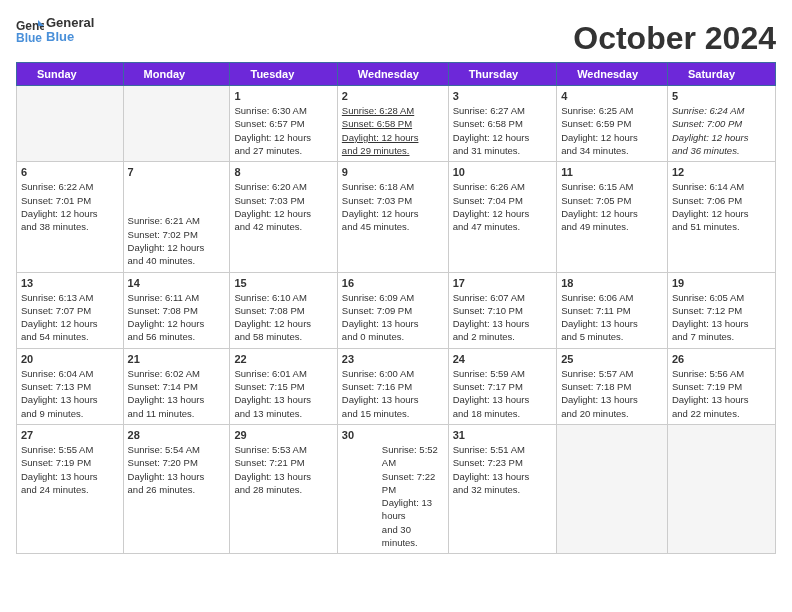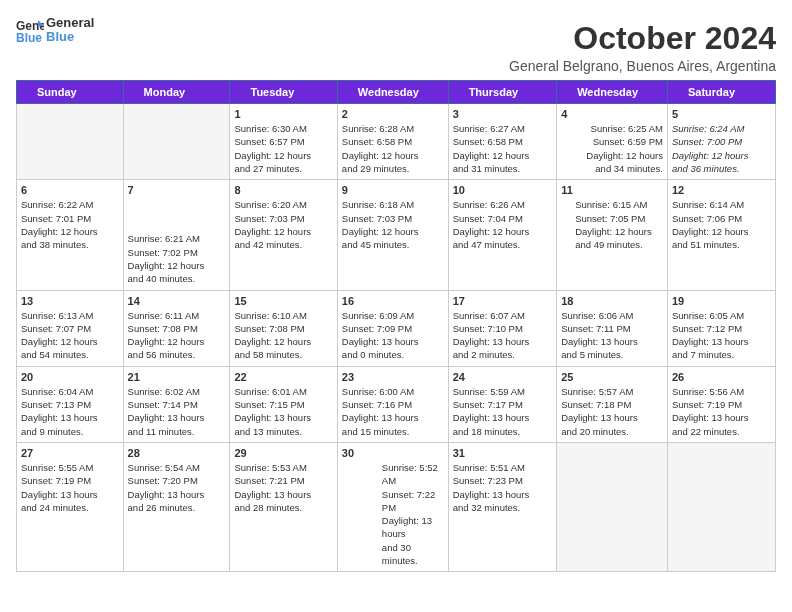--- a/index.html
+++ b/index.html
@@ -99,21 +99,20 @@
         <text x="0" y="26" font-size="12" font-weight="bold" fill="#4a90d9">Blue</text>
         <polygon points="22,4 28,10 22,10" fill="#4a90d9"></polygon>
       </svg>
       <div>
         <div style="font-size:13px;font-weight:bold;color:#333;line-height:1.1;">General</div>
         <div style="font-size:13px;font-weight:bold;color:#4a90d9;line-height:1.1;">Blue</div>
       </div>
     </div>
     <div class="title-block">
       <div class="main-title">October 2024</div>
-      <div class="subtitle">General Belgrano, Buenos Aires, Argentina</div>
     </div>
   </div>
 
   <table class="calendar">
     <thead>
       <tr>
       <th>Sunday</th>
           <th>Monday</th>
           <th>Tuesday</th>
           <th>Wednesday</th>
@@ -128,35 +127,35 @@
           <td class="empty"></td>
           <td>
             <span class="day-num">1</span>
             <div class="day-info" style="white-space: pre-line;">Sunrise: 6:30 AM
 Sunset: 6:57 PM
 Daylight: 12 hours
 and 27 minutes.</div>
           </td>
           <td>
             <span class="day-num">2</span>
-            <div class="day-info" style="white-space: pre-line;">Sunrise: 6:28 AM
+            <div class="day-info" style="white-space: pre-line; text-decoration: underline;">Sunrise: 6:28 AM
 Sunset: 6:58 PM
 Daylight: 12 hours
 and 29 minutes.</div>
           </td>
           <td>
             <span class="day-num">3</span>
             <div class="day-info" style="white-space: pre-line;">Sunrise: 6:27 AM
 Sunset: 6:58 PM
 Daylight: 12 hours
 and 31 minutes.</div>
           </td>
           <td>
             <span class="day-num">4</span>
-            <div class="day-info" style="white-space: pre-line; text-align: right;">Sunrise: 6:25 AM
+            <div class="day-info" style="white-space: pre-line;">Sunrise: 6:25 AM
 Sunset: 6:59 PM
 Daylight: 12 hours
 and 34 minutes.</div>
           </td>
           <td>
             <span class="day-num">5</span>
             <div class="day-info" style="white-space: pre-line; font-style: italic;">Sunrise: 6:24 AM
 Sunset: 7:00 PM
 Daylight: 12 hours
 and 36 minutes.</div>
@@ -193,21 +192,21 @@
           </td>
           <td>
             <span class="day-num">10</span>
             <div class="day-info" style="white-space: pre-line;">Sunrise: 6:26 AM
 Sunset: 7:04 PM
 Daylight: 12 hours
 and 47 minutes.</div>
           </td>
           <td>
             <span class="day-num">11</span>
-            <div class="day-info" style="white-space: pre-line; margin-left: 14px;">Sunrise: 6:15 AM
+            <div class="day-info" style="white-space: pre-line;">Sunrise: 6:15 AM
 Sunset: 7:05 PM
 Daylight: 12 hours
 and 49 minutes.</div>
           </td>
           <td>
             <span class="day-num">12</span>
             <div class="day-info" style="white-space: pre-line;">Sunrise: 6:14 AM
 Sunset: 7:06 PM
 Daylight: 12 hours
 and 51 minutes.</div>

